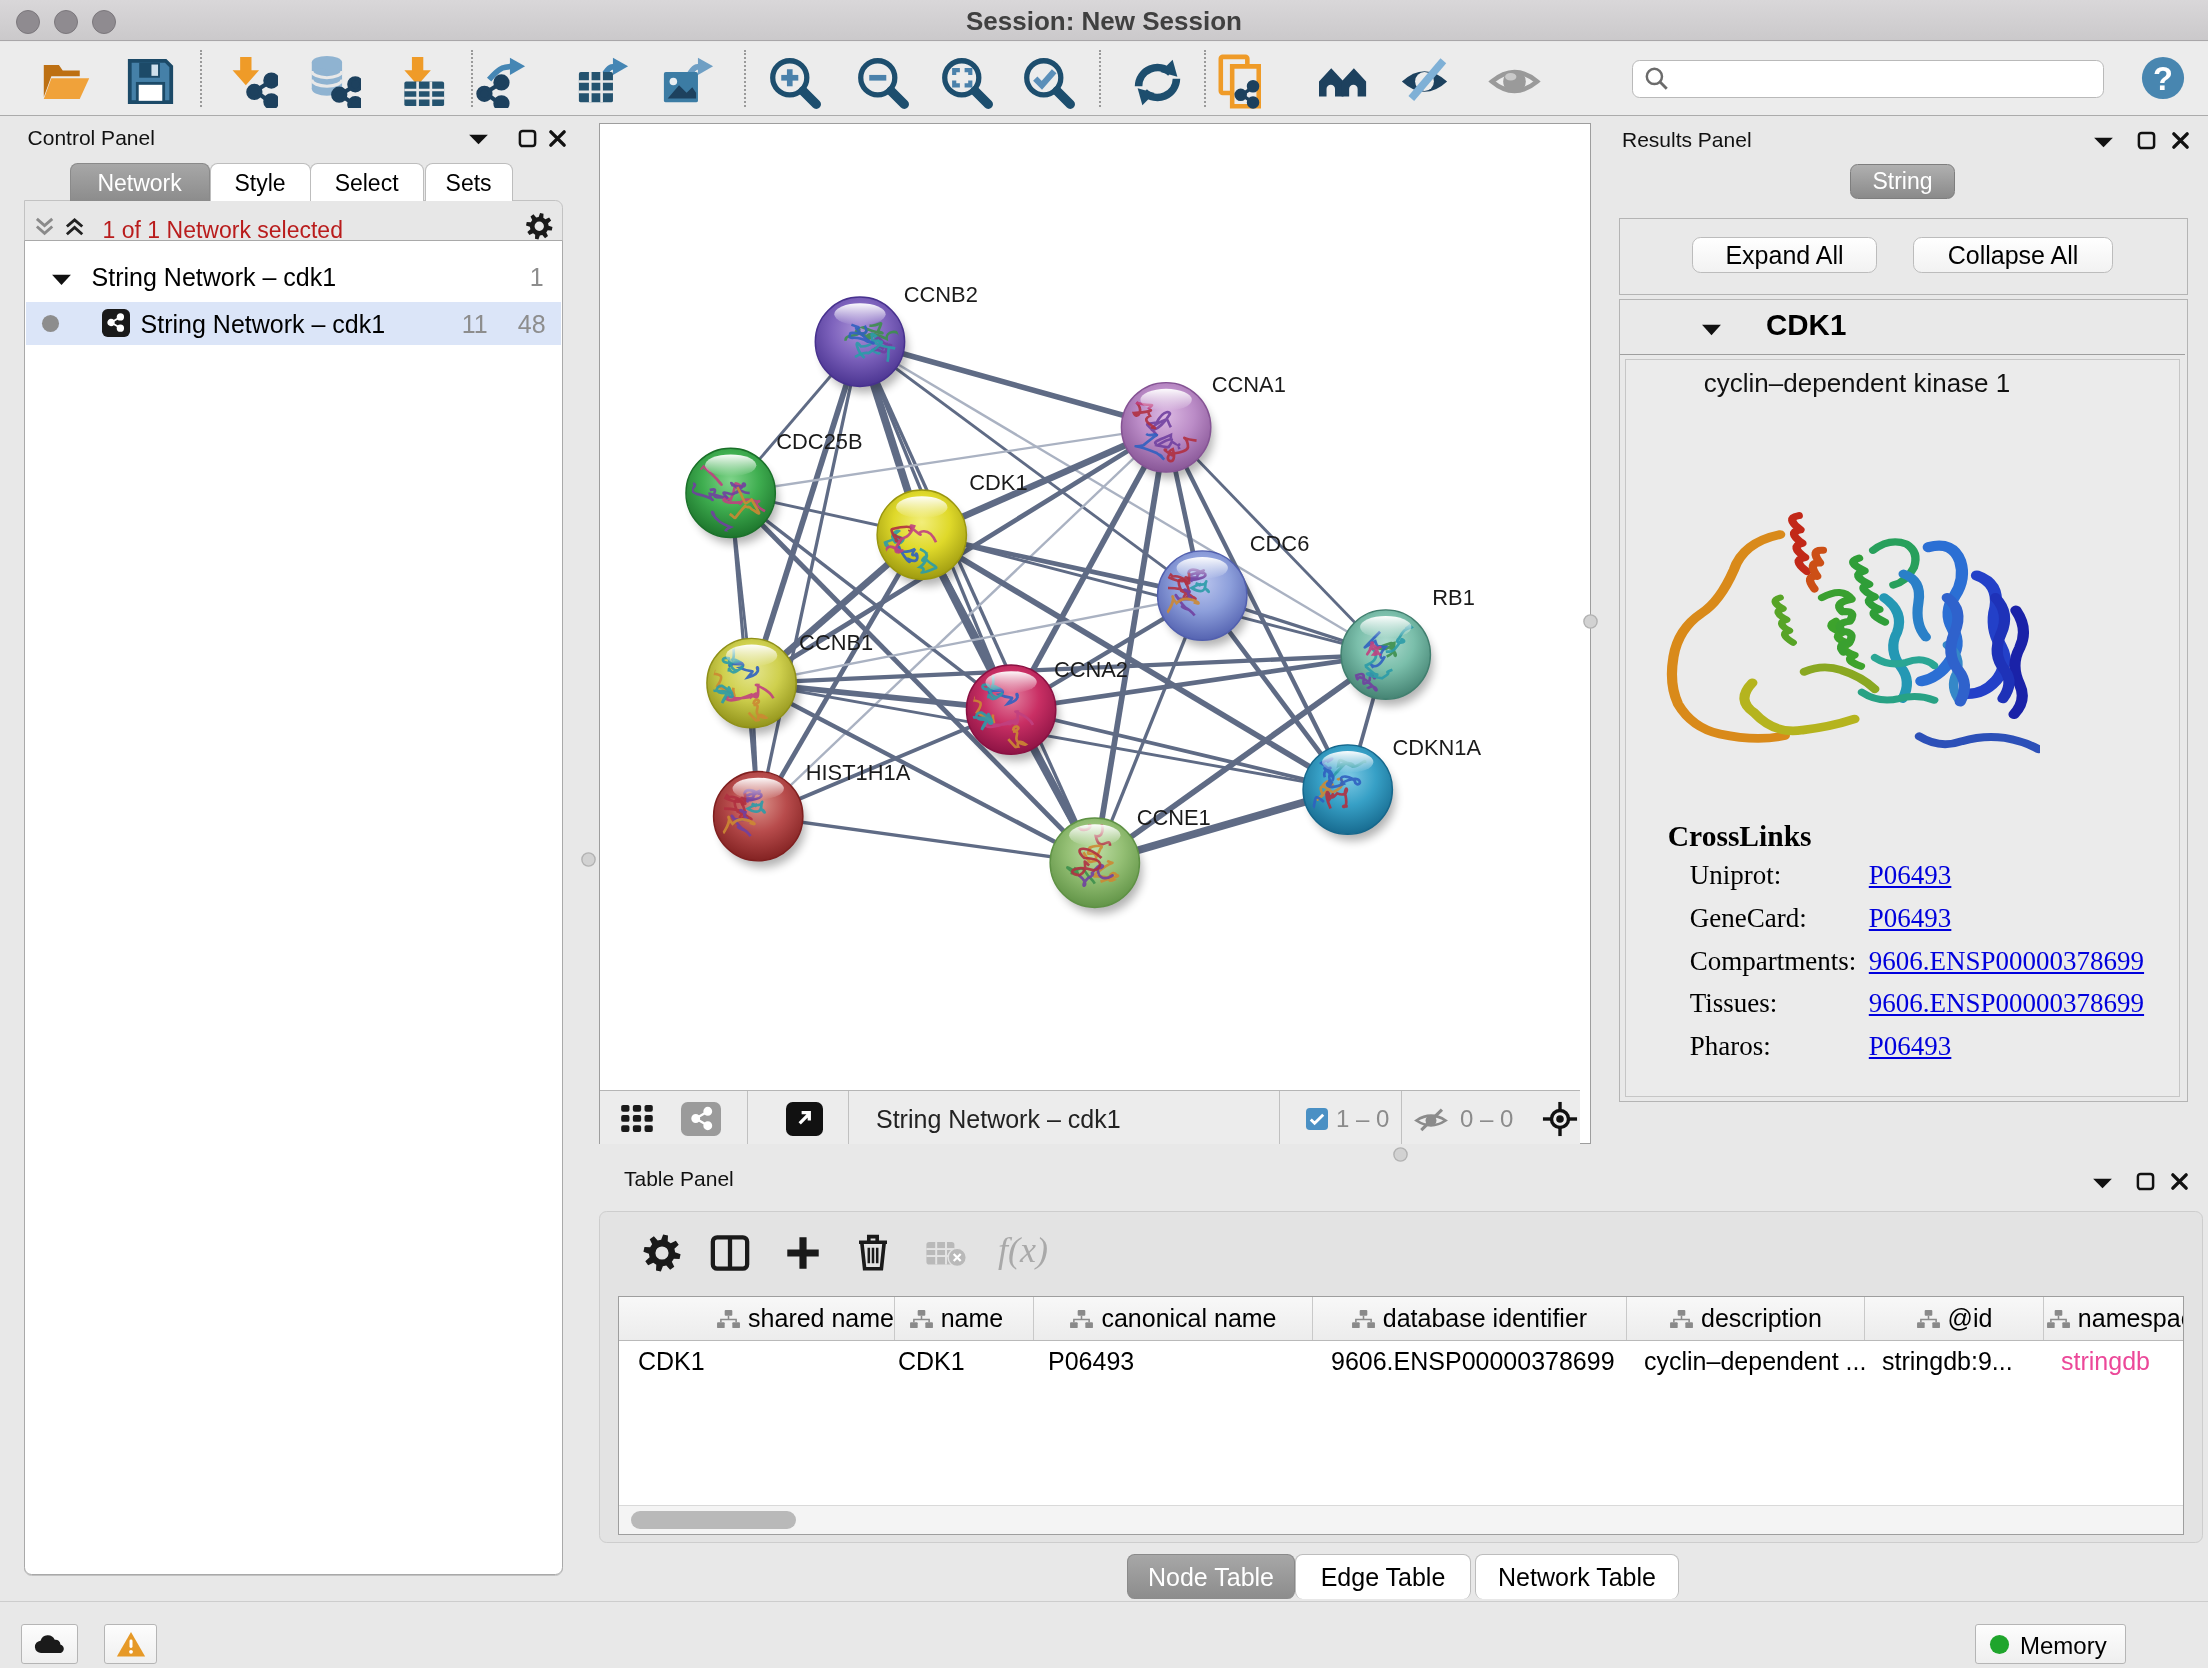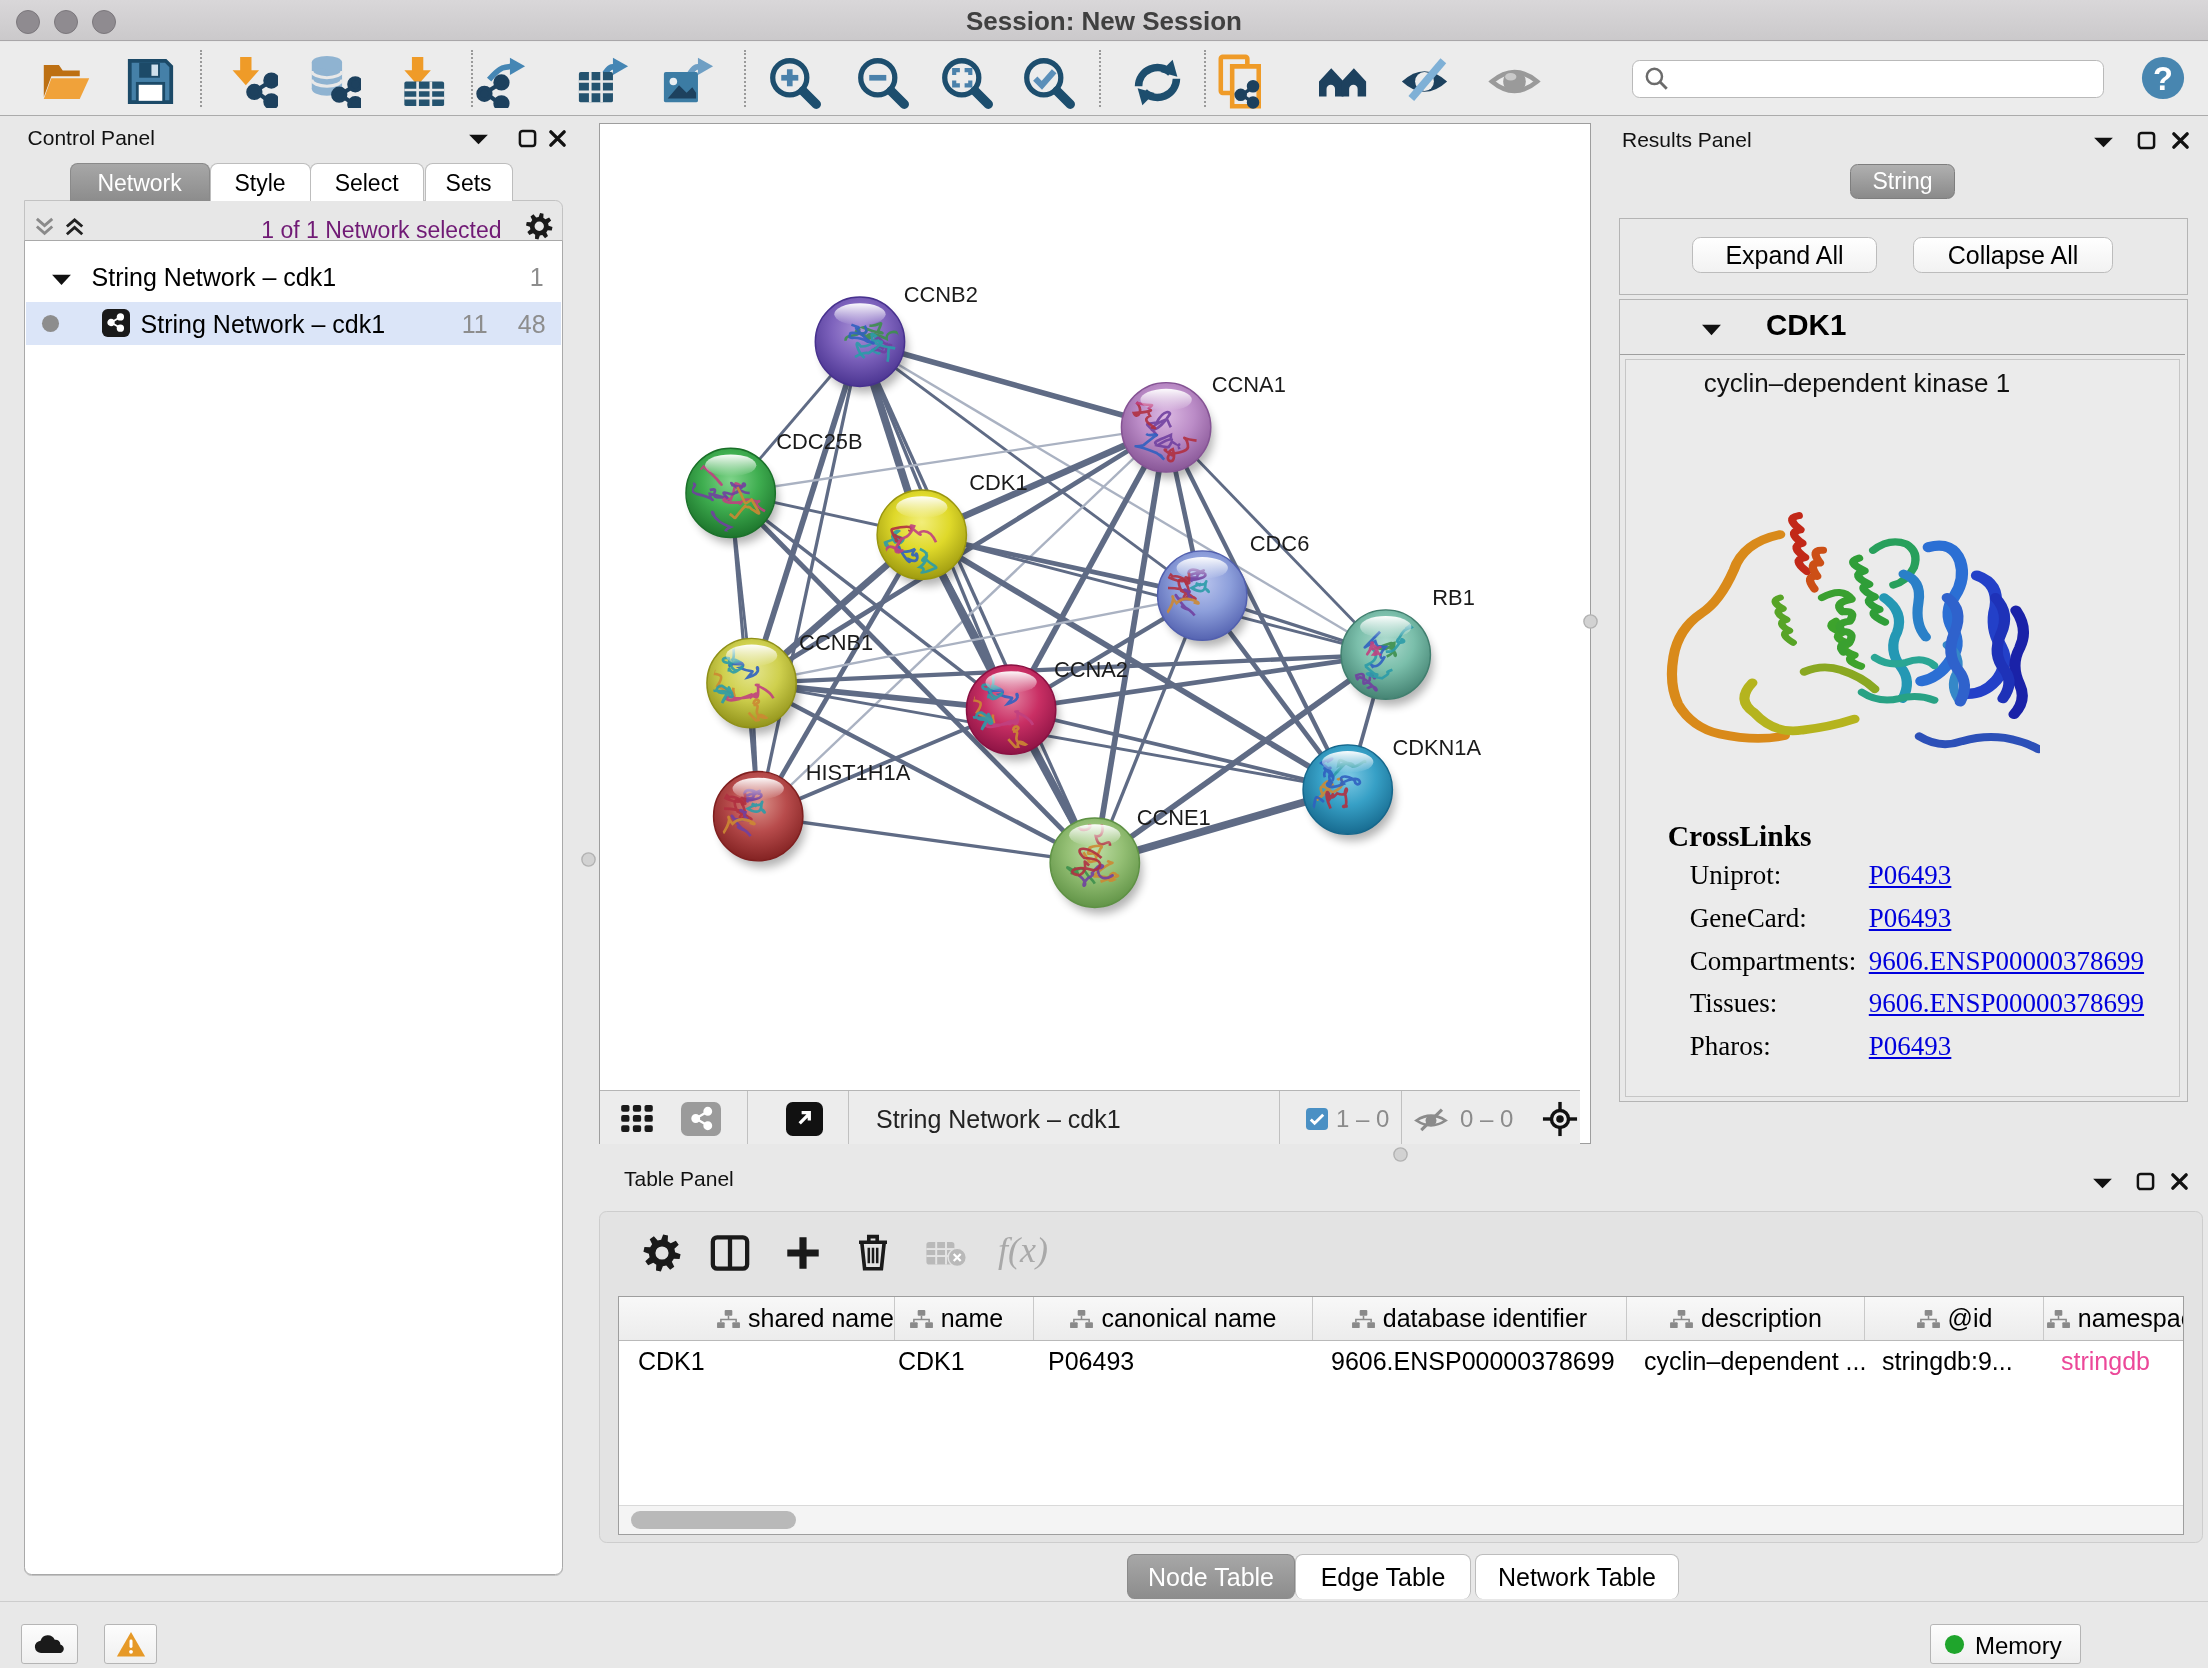--- a/index.html
+++ b/index.html
@@ -201,21 +201,21 @@
   <div class="abs tab" style="left:202px;top:40px;width:101px;height:38px;line-height:38px;">Style</div>
   <div class="abs tab" style="left:302px;top:40px;width:114px;height:38px;line-height:38px;">Select</div>
   <div class="abs tab" style="left:417px;top:40px;width:88px;height:38px;line-height:38px;">Sets</div>
   <div class="abs" style="left:16px;top:77px;width:537px;height:1374px;background:#e7e7e7;border:1px solid #c2c2c2;border-radius:0 7.6px 7.6px 7.6px;"></div>
   <svg class="abs" style="left:25px;top:92px;" width="27" height="25" viewBox="0 0 28 26">
       <path d="M4 4 l8 7 8 -7 M4 12 l8 7 8 -7" stroke="#8a8a8a" stroke-width="3" fill="none"></path>
     </svg>
   <svg class="abs" style="left:55px;top:92px;" width="27" height="25" viewBox="0 0 28 26">
       <path d="M4 12 l8 -7 8 7 M4 20 l8 -7 8 7" stroke="#222" stroke-width="3" fill="none"></path>
     </svg>
-  <div class="abs" style="left:95px;top:94px;width:399px;text-align:right;font-size:23px;color:#701a75;">1 of 1 Network selected</div>
+  <div class="abs" style="left:95px;top:94px;width:399px;text-align:left;font-size:23px;color:#b91c1c;">1 of 1 Network selected</div>
   <svg class="abs" style="left:517px;top:89px;" width="28.5" height="28.5" viewBox="0 0 28 28">
       <path fill-rule="evenodd" fill="#1a1a1a" d="M14.8 1.0 L18.2 1.7 L18.0 5.7 L20.1 7.1 L23.7 5.4 L25.7 8.3 L22.7 11.0 L23.2 13.4 L27.0 14.8 L26.3 18.2 L22.3 18.0 L20.9 20.1 L22.6 23.7 L19.7 25.7 L17.0 22.7 L14.6 23.2 L13.2 27.0 L9.8 26.3 L10.0 22.3 L7.9 20.9 L4.3 22.6 L2.3 19.7 L5.3 17.0 L4.8 14.6 L1.0 13.2 L1.7 9.8 L5.7 10.0 L7.1 7.9 L5.4 4.3 L8.3 2.3 L11.0 5.3 L13.4 4.8 Z M18.6 14 a4.6 4.6 0 1 0 -9.2 0 a4.6 4.6 0 1 0 9.2 0 Z"></path>
     </svg>
   <div class="abs" style="left:16px;top:117px;width:537px;height:1333px;background:#fff;border:1px solid #a9a9a9;border-radius:0 0 7.6px 7.6px;">
     <div class="abs" style="left:0;top:17px;width:100%;height:43px;">
       <svg class="abs" style="left:24px;top:13.3px;" width="25" height="16" viewBox="0 0 26 17">
           <polygon points="3,4 23,4 13,15" fill="#111"></polygon>
         </svg>
       <div class="abs" style="left:67px;top:4.8px;font-size:25px;color:#000;">String Network – cdk1</div>
       <div class="abs" style="left:466px;top:4.8px;width:53px;text-align:right;font-size:25px;color:#8d8d8d;">1</div>
@@ -780,20 +780,20 @@
         <path d="M9 22 a6.5 6.5 0 0 1 -1 -13 a8 8 0 0 1 15 -1 a5 5 0 0 1 6 5 a4.5 4.5 0 0 1 -2 9 z" fill="#1a1a1a"></path>
       </svg>
   </div>
   <div class="abs" style="left:104px;top:22px;width:51px;height:38px;background:linear-gradient(#fdfdfd,#efefef);border:1px solid #b5b5b5;border-radius:2.9px;">
     <svg width="32" height="28.5" viewBox="0 0 34 30" style="margin:4.8px 9.5px;">
         <path d="M17 2 L32 28 H2 z" fill="#e69927"></path>
         <rect x="15.4" y="10" width="3.2" height="9" rx="1.5" fill="#fff"></rect>
         <circle cx="17" cy="23" r="2" fill="#fff"></circle>
       </svg>
   </div>
-  <div class="abs" style="left:1930px;top:22px;width:149px;height:38px;background:linear-gradient(#fdfdfd,#efefef);border:1px solid #b5b5b5;border-radius:2.9px;">
+  <div class="abs" style="left:1975px;top:22px;width:149px;height:38px;background:linear-gradient(#fdfdfd,#efefef);border:1px solid #b5b5b5;border-radius:2.9px;">
     <svg width="21" height="21" viewBox="0 0 22 22" style="position:absolute;left:13.3px;top:8.6px;">
         <circle cx="11" cy="11" r="10" fill="#1fa52c"></circle>
       </svg>
     <div style="position:absolute;left:44px;top:6.7px;font-size:24px;color:#000;">Memory</div>
   </div>
 </div>
 
 
 </body></html>

